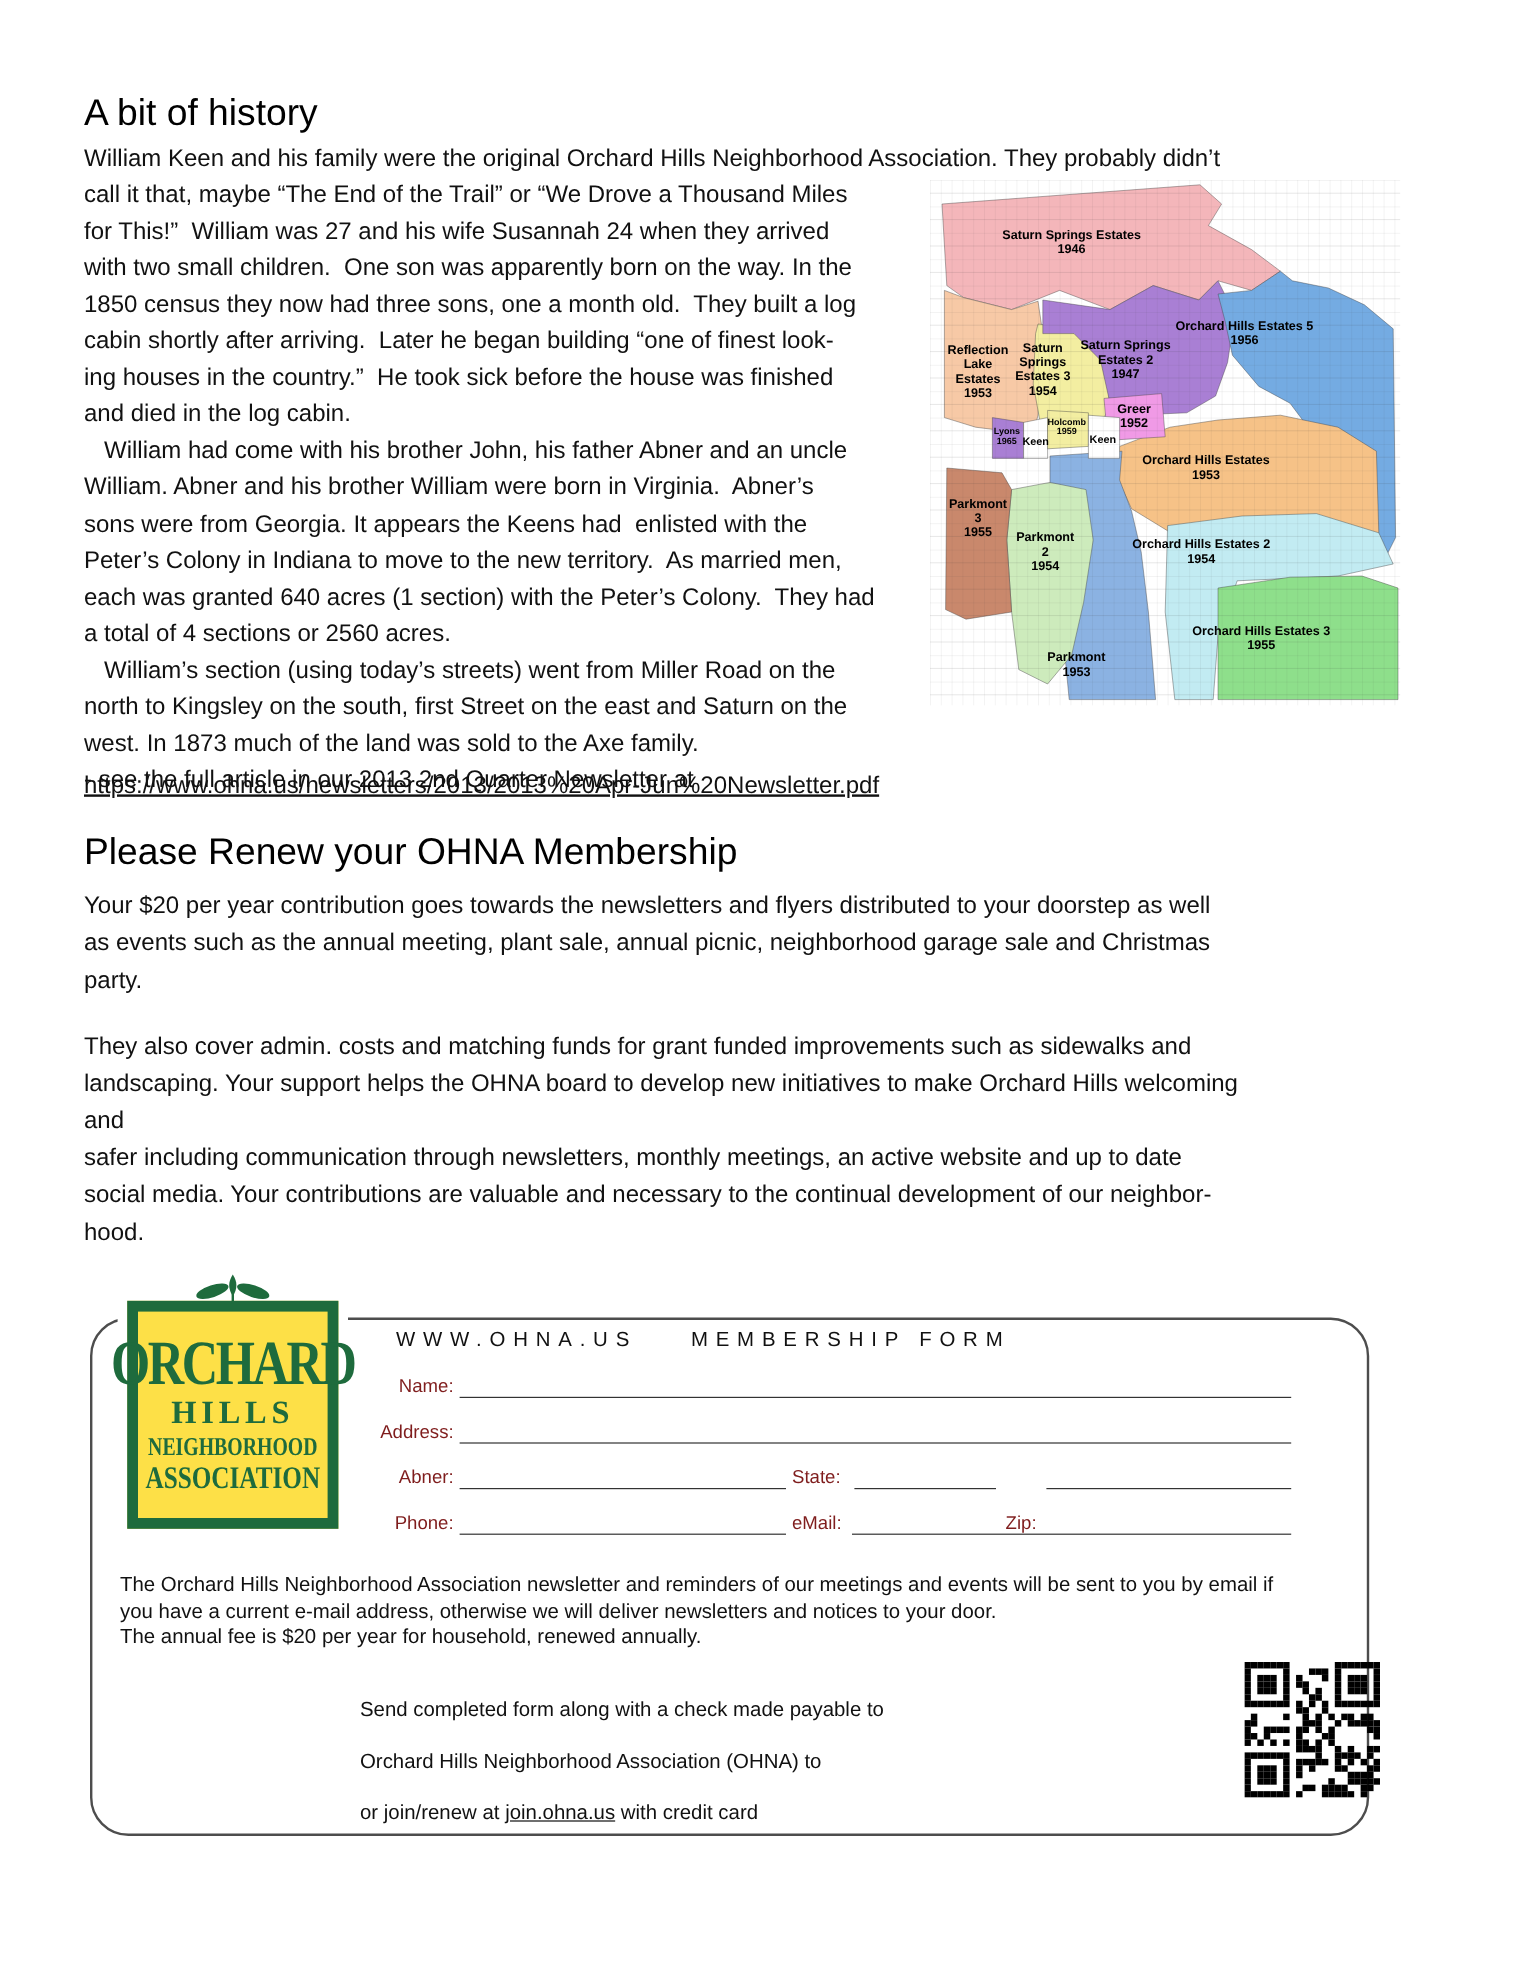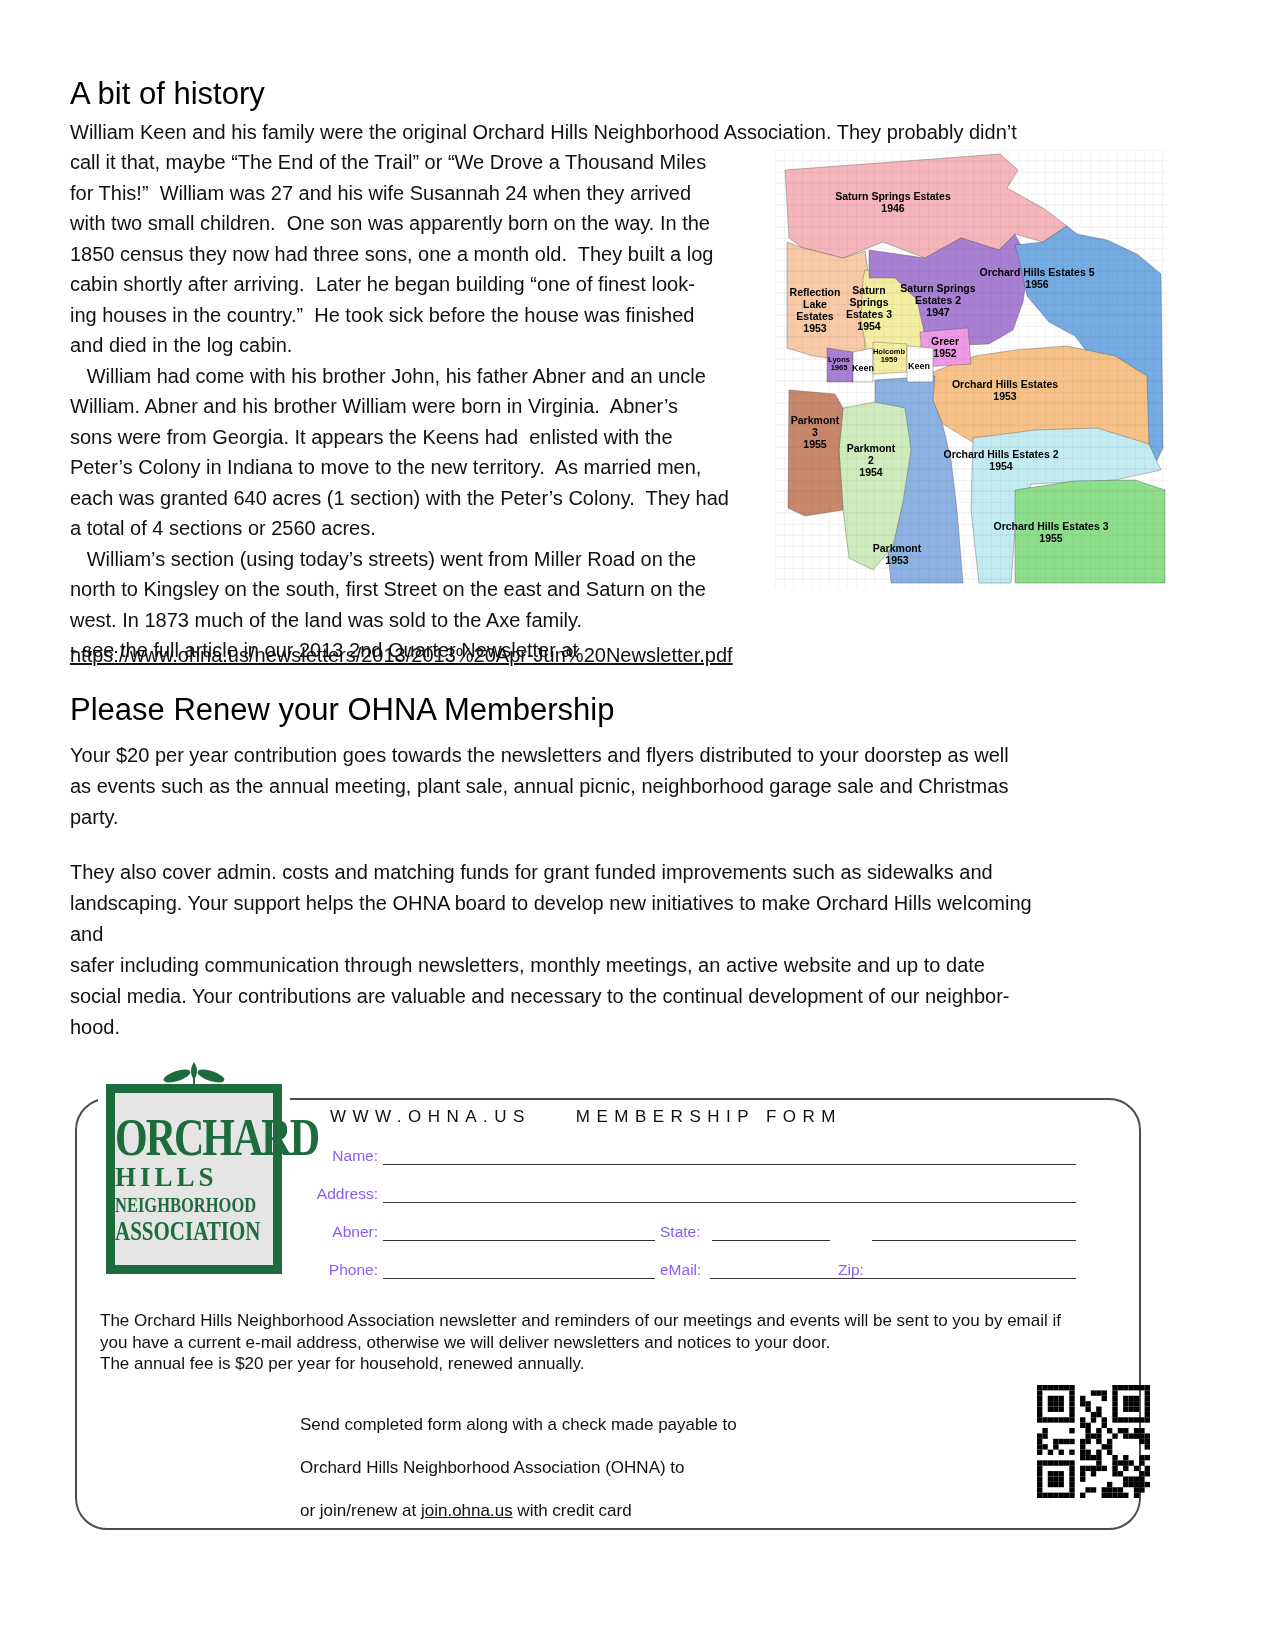--- a/index.html
+++ b/index.html
@@ -9,28 +9,28 @@
   .bodytext{font-size:20px;line-height:30.5px;white-space:pre-wrap;}
   .link{color:#111;text-decoration:underline;font-size:20px;}
   
   #map{left:775px;top:150px;width:392px;height:438px;}
   #map svg{position:absolute;left:0;top:0;}
   .maplabel{position:absolute;transform:translate(-50%,-50%);font-size:10.5px;font-weight:bold;color:#000;text-align:center;white-space:pre-line;line-height:12px;}
   .maplabel.tiny{font-size:7.5px;line-height:8px;}
   
   #formbox{left:75px;top:1098px;width:1062px;height:428px;border:2px solid #4d4d4d;border-radius:32px;background:#fff;}
   #logo{left:98px;top:1060px;width:192px;height:218px;background:#fff;z-index:3;}
-  #logoframe{position:absolute;left:8px;top:24px;right:8px;bottom:4px;border:9px solid #1e6b3d;display:flex;flex-direction:column;align-items:flex-start;justify-content:center;background:#e5e5e5;}
+  #logoframe{position:absolute;left:8px;top:24px;right:8px;bottom:4px;border:9px solid #1e6b3d;display:flex;flex-direction:column;align-items:center;justify-content:center;background:#fde047;}
   .logotext{color:#1e6b3d;font-family:"Liberation Serif",serif;font-weight:bold;line-height:1;}
   #logo-l1{font-size:42px;transform:scaleY(1.25);letter-spacing:-2px;}
   #logo-l2{font-size:27px;letter-spacing:4px;margin-top:6px;}
   #logo-l3{font-size:16.5px;margin-top:7px;transform:scaleY(1.3);}
   #logo-l4{font-size:21px;margin-top:7px;transform:scaleY(1.25);}
   #formheader{left:330px;top:1107px;font-size:17px;letter-spacing:6.5px;white-space:pre;color:#111;}
-  .flabel{position:absolute;font-size:15.5px;color:#8b5cf6;text-align:right;}
+  .flabel{position:absolute;font-size:15.5px;color:#7f1d1d;text-align:right;}
   .fline{position:absolute;border-bottom:1.4px solid #333;height:0;}
   .note{position:absolute;text-align:left;font-size:17px;line-height:21.5px;white-space:pre-line;color:#111;}
   .note .jlink{text-decoration:underline;color:#111;}
   #qr{left:1037px;top:1385px;width:113px;height:113px;}
 </style>
 </head>
 <body>
 
 <div class="abs heading" style="left:70px;top:76px;">A bit of history</div>
 <div class="abs bodytext" style="left:70px;top:117px;width:1130px;">William Keen and his family were the original Orchard Hills Neighborhood Association. They probably didn’t</div>

